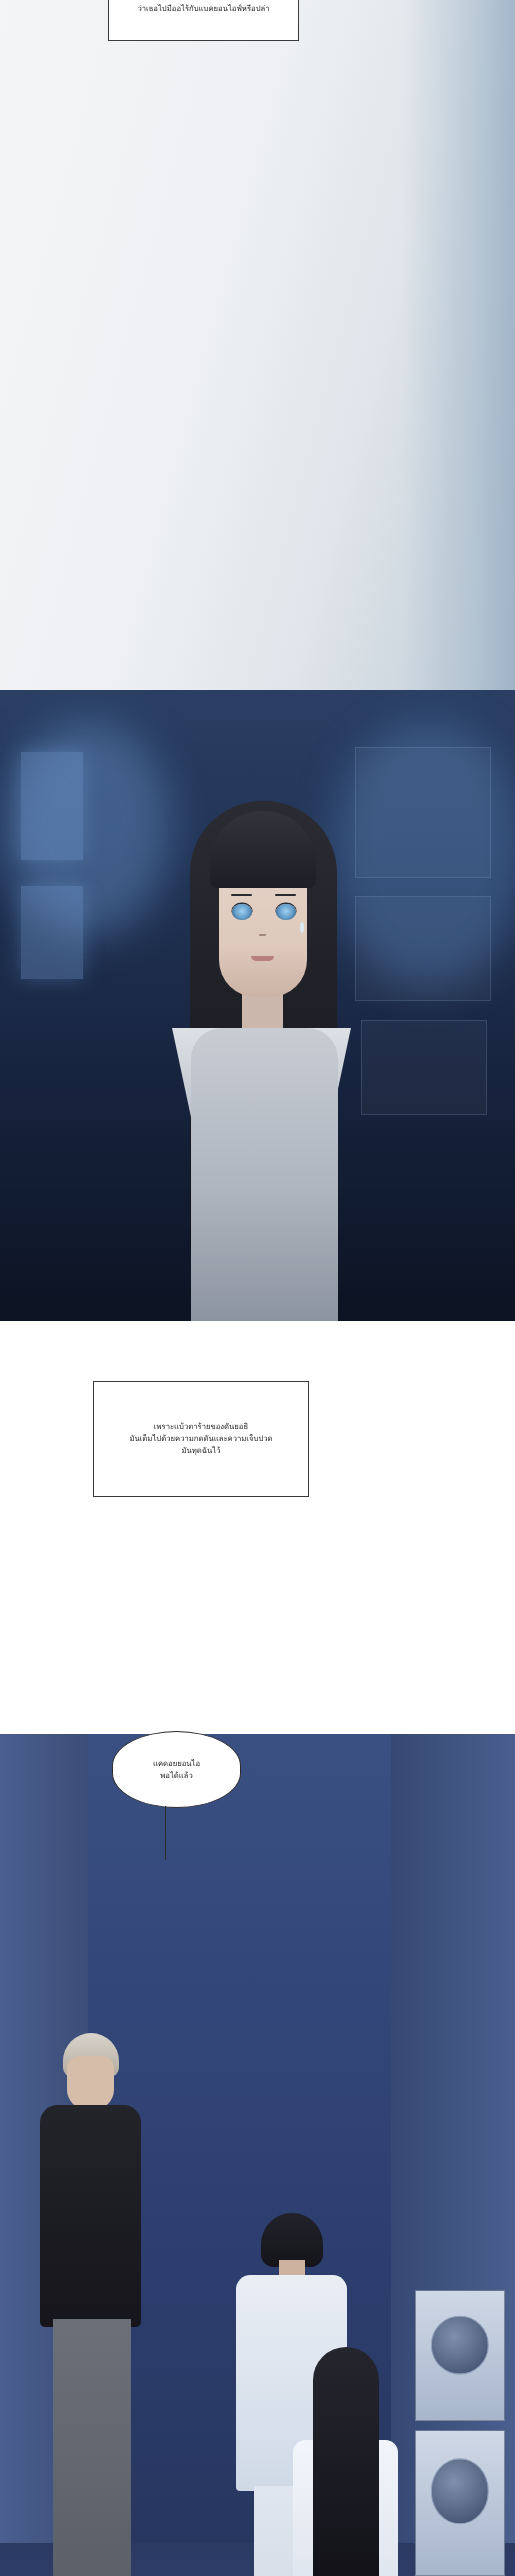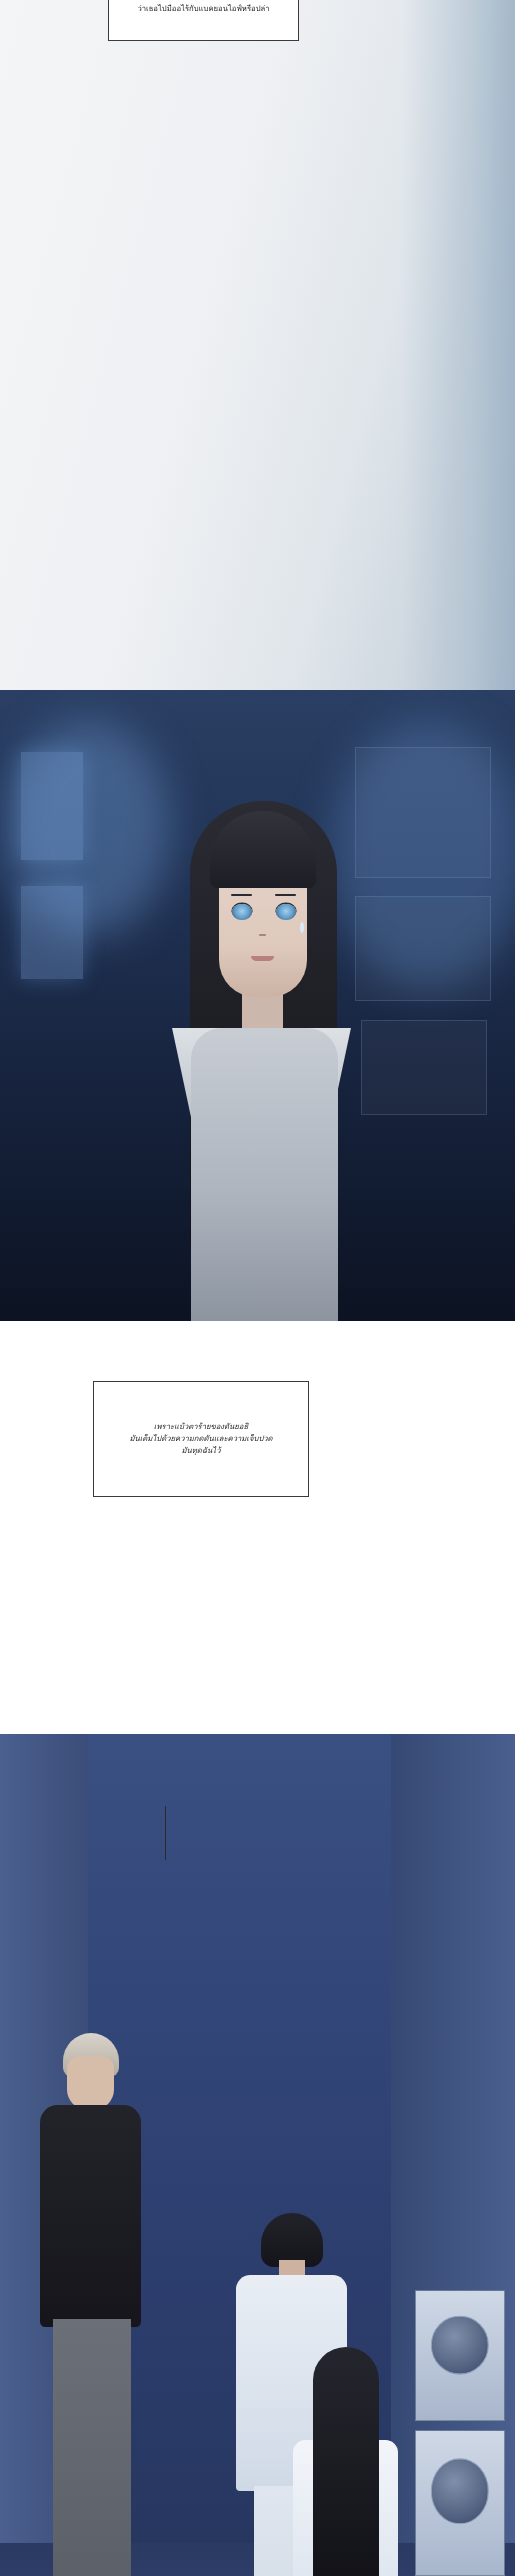--- a/index.html
+++ b/index.html
@@ -354,21 +354,21 @@
       <div class="girl-brow l"></div>
       <div class="girl-brow r"></div>
       <div class="girl-eye l"></div>
       <div class="girl-eye r"></div>
       <div class="girl-nose"></div>
       <div class="girl-mouth"></div>
       <div class="girl-tear" style="left:130px; top:183px;"></div>
     </div>
   </div>
 
-  <div class="textbox" style="left:93px; top:1381px; width:216px; height:116px; font-size:7.7px;font-style:italic;">
+  <div class="textbox" style="left:93px; top:1381px; width:216px; height:116px; font-size:7.7px;">
     <p>เพราะแบ้วตาร้ายของดันยอธิ
 มันเต็มไปด้วยความกดดันและความเจ็บปวด
 มันทุดฉันไว้</p>
   </div>
 
   <div class="panel-corridor">
     <div class="wall-l"></div>
     <div class="wall-r"></div>
     <div class="floor">
       
@@ -400,16 +400,20 @@
       <div class="boy-pants"></div>
     </div>
 
     <div class="girl2">
       <div class="girl2-shirt"></div>
 
       <div class="girl2-hair"></div>
     </div>
   </div>
 
+  <div class="bubble" style="left:112px; top:1731px; width:129px; height:77px; font-size:7.7px;">
+    <p>แคดอยยอนไอ
+พอได้แล้ว</p>
+  </div>
   <div class="bubble-tail" style="left:165px; top:1806px; height:54px;"></div>
 
 </div>
 
 
 </body></html>

